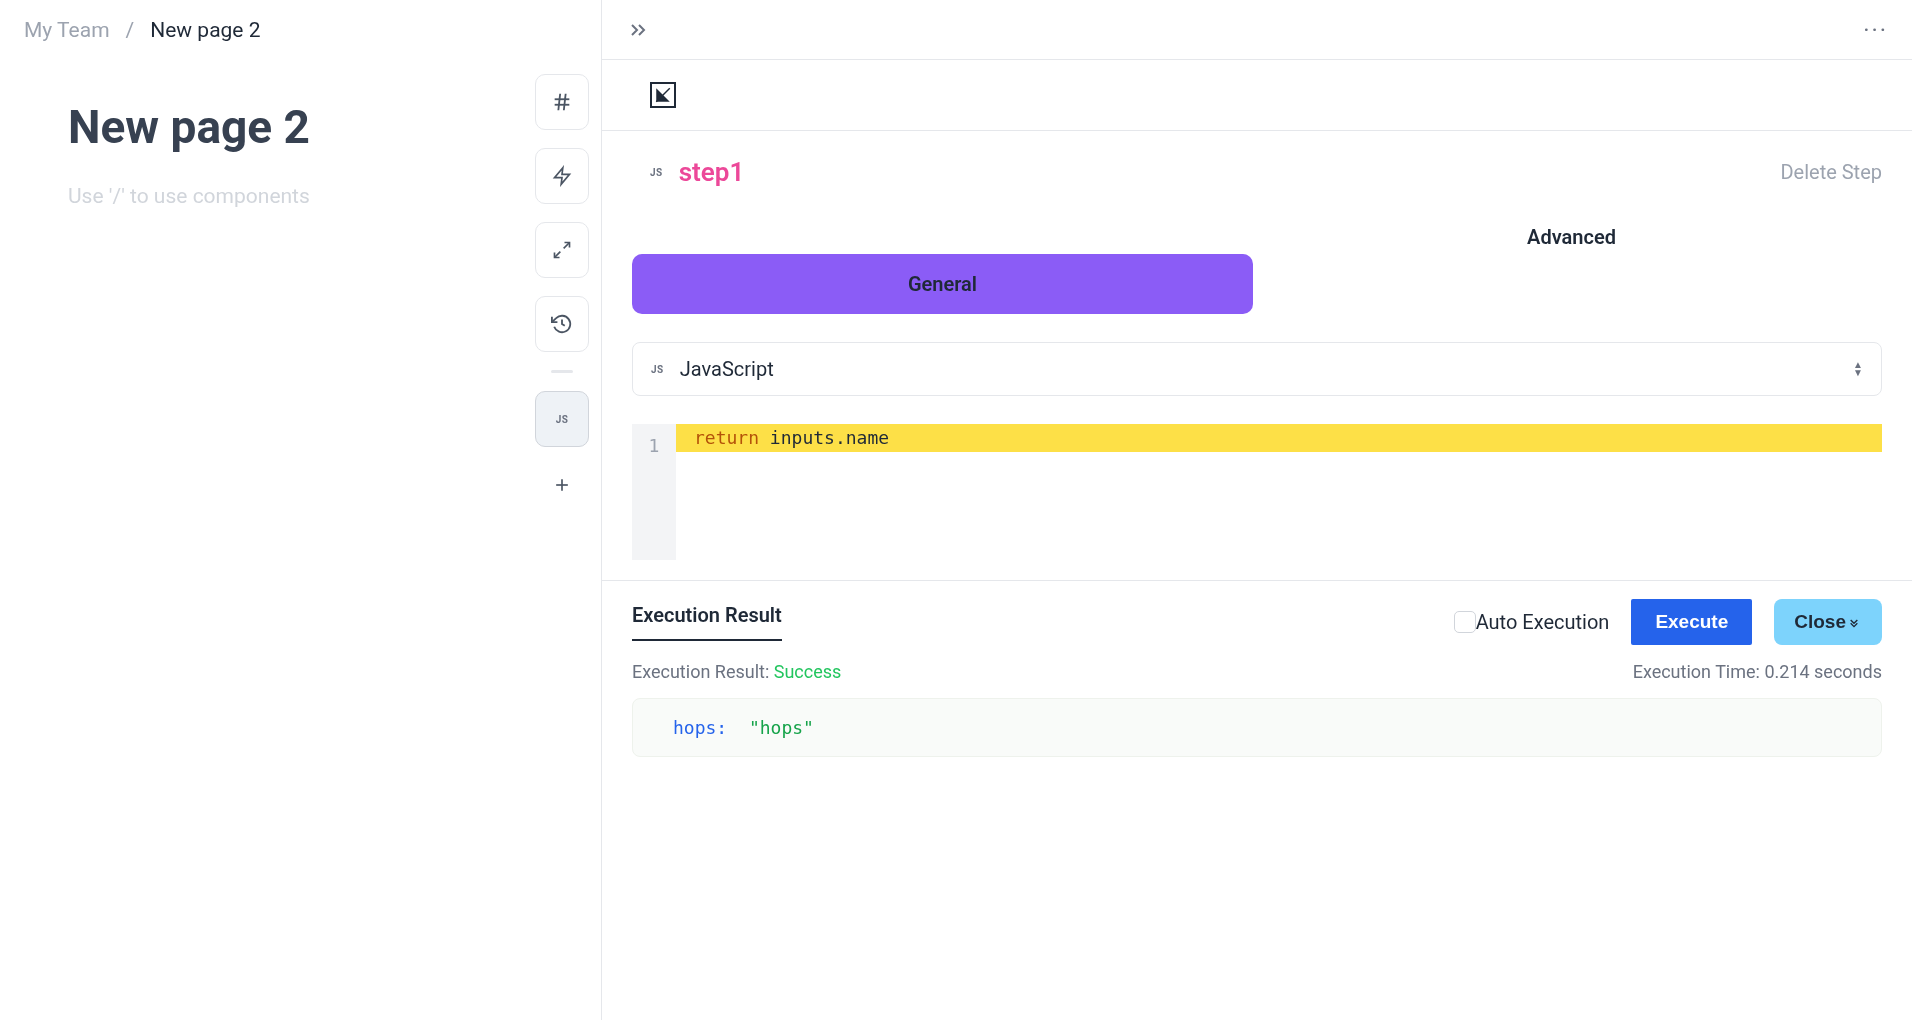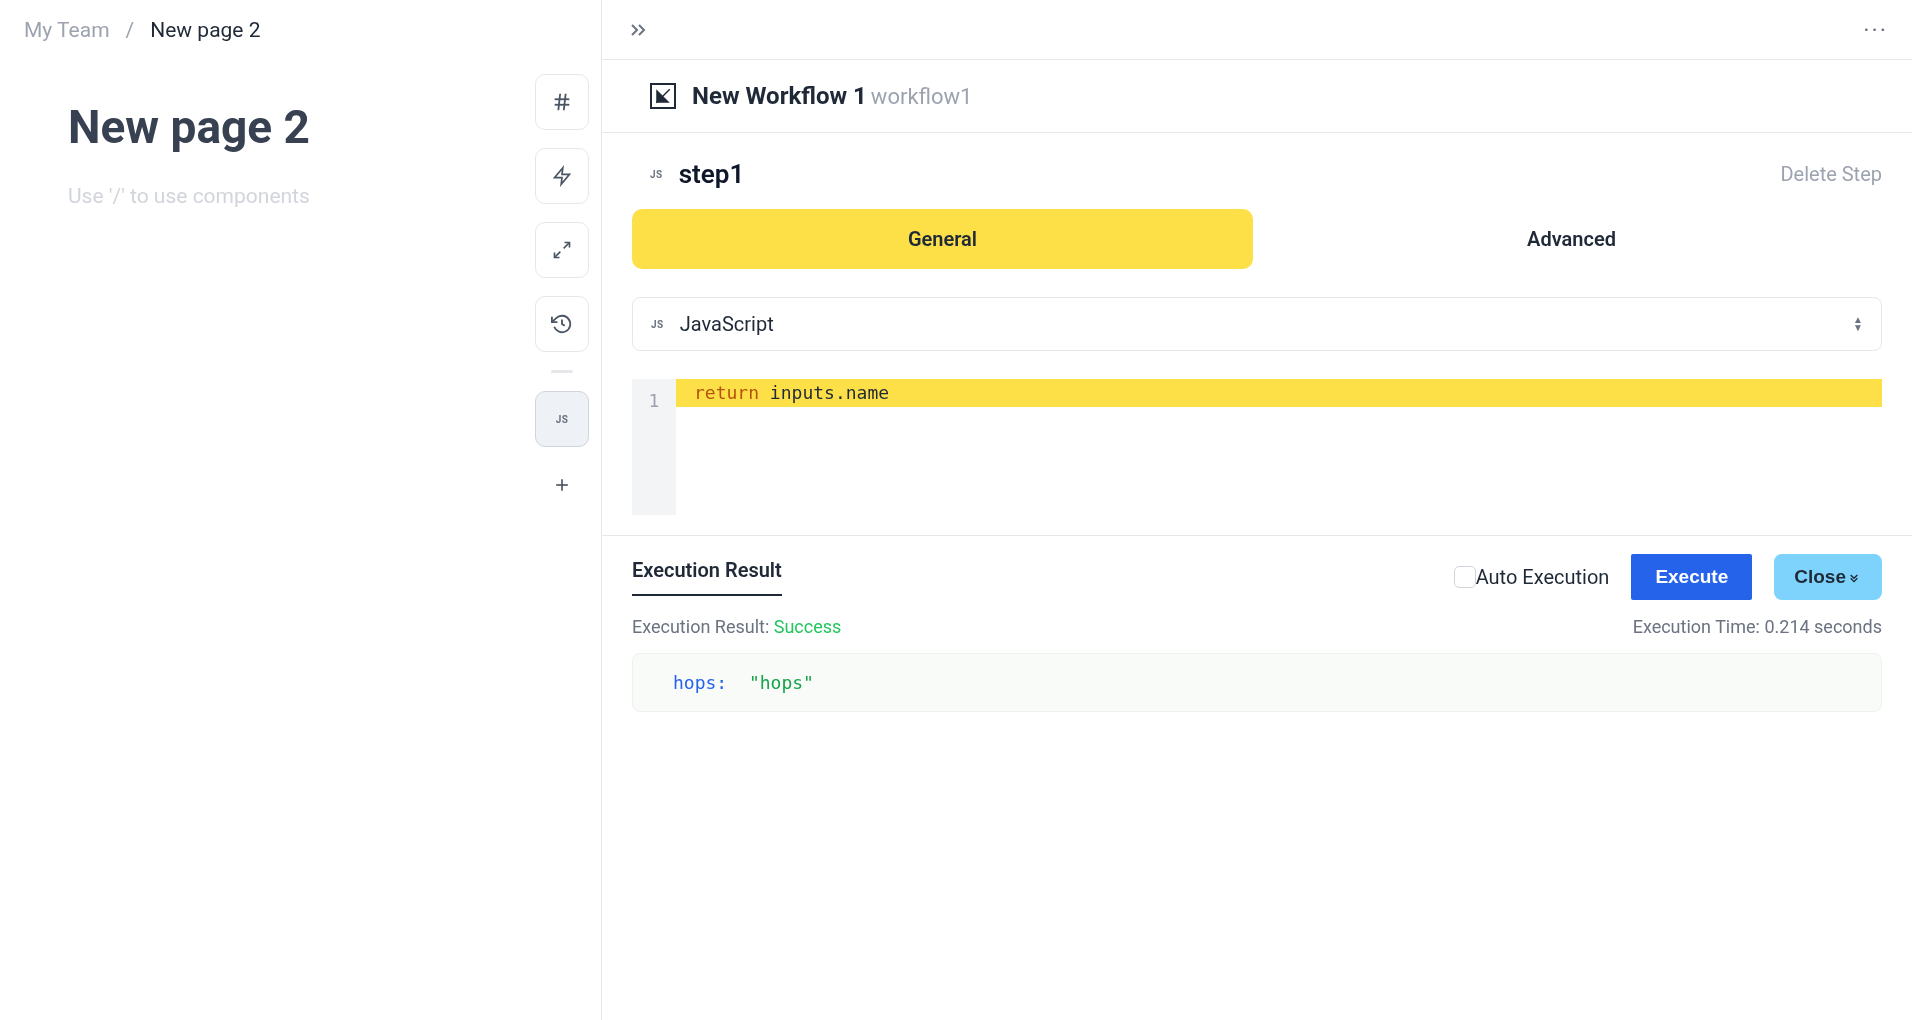--- a/index.html
+++ b/index.html
@@ -29,26 +29,26 @@
 .chevrons { color: #6b7280; cursor: pointer; }
 .dots { color: #6b7280; cursor: pointer; font-size: 24px; letter-spacing: 2px; }
 
 .workflow-header { display: flex; align-items: center; gap: 16px; padding: 22px 30px 22px 48px; border-bottom: 1px solid #e5e7eb; }
 .wf-icon { width: 26px; height: 26px; border: 2px solid #1f2937; display: flex; align-items: center; justify-content: center; }
 .wf-title { font-size: 24px; font-weight: 700; }
 .wf-sub { color: #9ca3af; font-size: 22px; font-weight: 400; }
 
 .step-header { display: flex; align-items: center; justify-content: space-between; padding: 26px 30px 20px 48px; }
 .step-left { display: flex; align-items: center; gap: 16px; }
-.step-name { font-size: 26px; font-weight: 600; color: #0f172a; text-align: center; }
+.step-name { font-size: 26px; font-weight: 600; color: #ec4899; text-align: center; }
 .delete-step { color: #9ca3af; font-size: 20px; cursor: pointer; }
 
 .tabs { display: flex; gap: 8px; padding: 0 30px; margin-bottom: 28px; }
 .tab { flex: 1; padding: 18px; text-align: center; font-size: 20px; font-weight: 600; border-radius: 10px; cursor: pointer; color: #1f2937; }
-.tab.active { background: #fde047; }
+.tab.active { background: #8b5cf6; margin-top: 47px; }
 
 .lang-select { margin: 0 30px 28px 30px; border: 1px solid #e5e7eb; border-radius: 8px; padding: 14px 18px; display: flex; align-items: center; gap: 16px; position: relative; cursor: pointer; }
 .lang-label { font-size: 20px; }
 .lang-caret { position: absolute; right: 18px; color: #6b7280; display: flex; flex-direction: column; line-height: 8px; font-size: 10px; }
 
 .code-label { font-size: 20px; padding: 0 30px; margin-bottom: 10px; }
 .code-editor { margin: 0 30px; display: flex; font-family: 'SF Mono', Monaco, Consolas, monospace; font-size: 18px; }
 .gutter { width: 44px; background: #f3f4f6; text-align: center; color: #9ca3af; padding-top: 8px; }
 .gutter-line { height: 28px; line-height: 28px; }
 .code-body { flex: 1; }
@@ -144,24 +144,20 @@
         <span>···</span>
       </div>
     </div>
 
     <div class="workflow-header">
       <div class="wf-icon">
         <svg width="18" height="18" viewBox="0 0 24 24" fill="none" stroke="currentColor" stroke-width="2">
             <path d="M3 21 L21 3" fill="#1f2937"></path>
             <path d="M3 3 L3 21 L21 21 Z" fill="#1f2937" stroke="none"></path>
           </svg>
-      </div>
-      <div>
-        <span class="wf-title">New Workflow 1</span>
-        <span class="wf-sub">workflow1</span>
       </div>
     </div>
 
     <div class="step-header">
       <div class="step-left">
         <span class="js-badge">JS</span>
         <span class="step-name">step1</span>
       </div>
       <div class="delete-step">Delete Step</div>
     </div>

